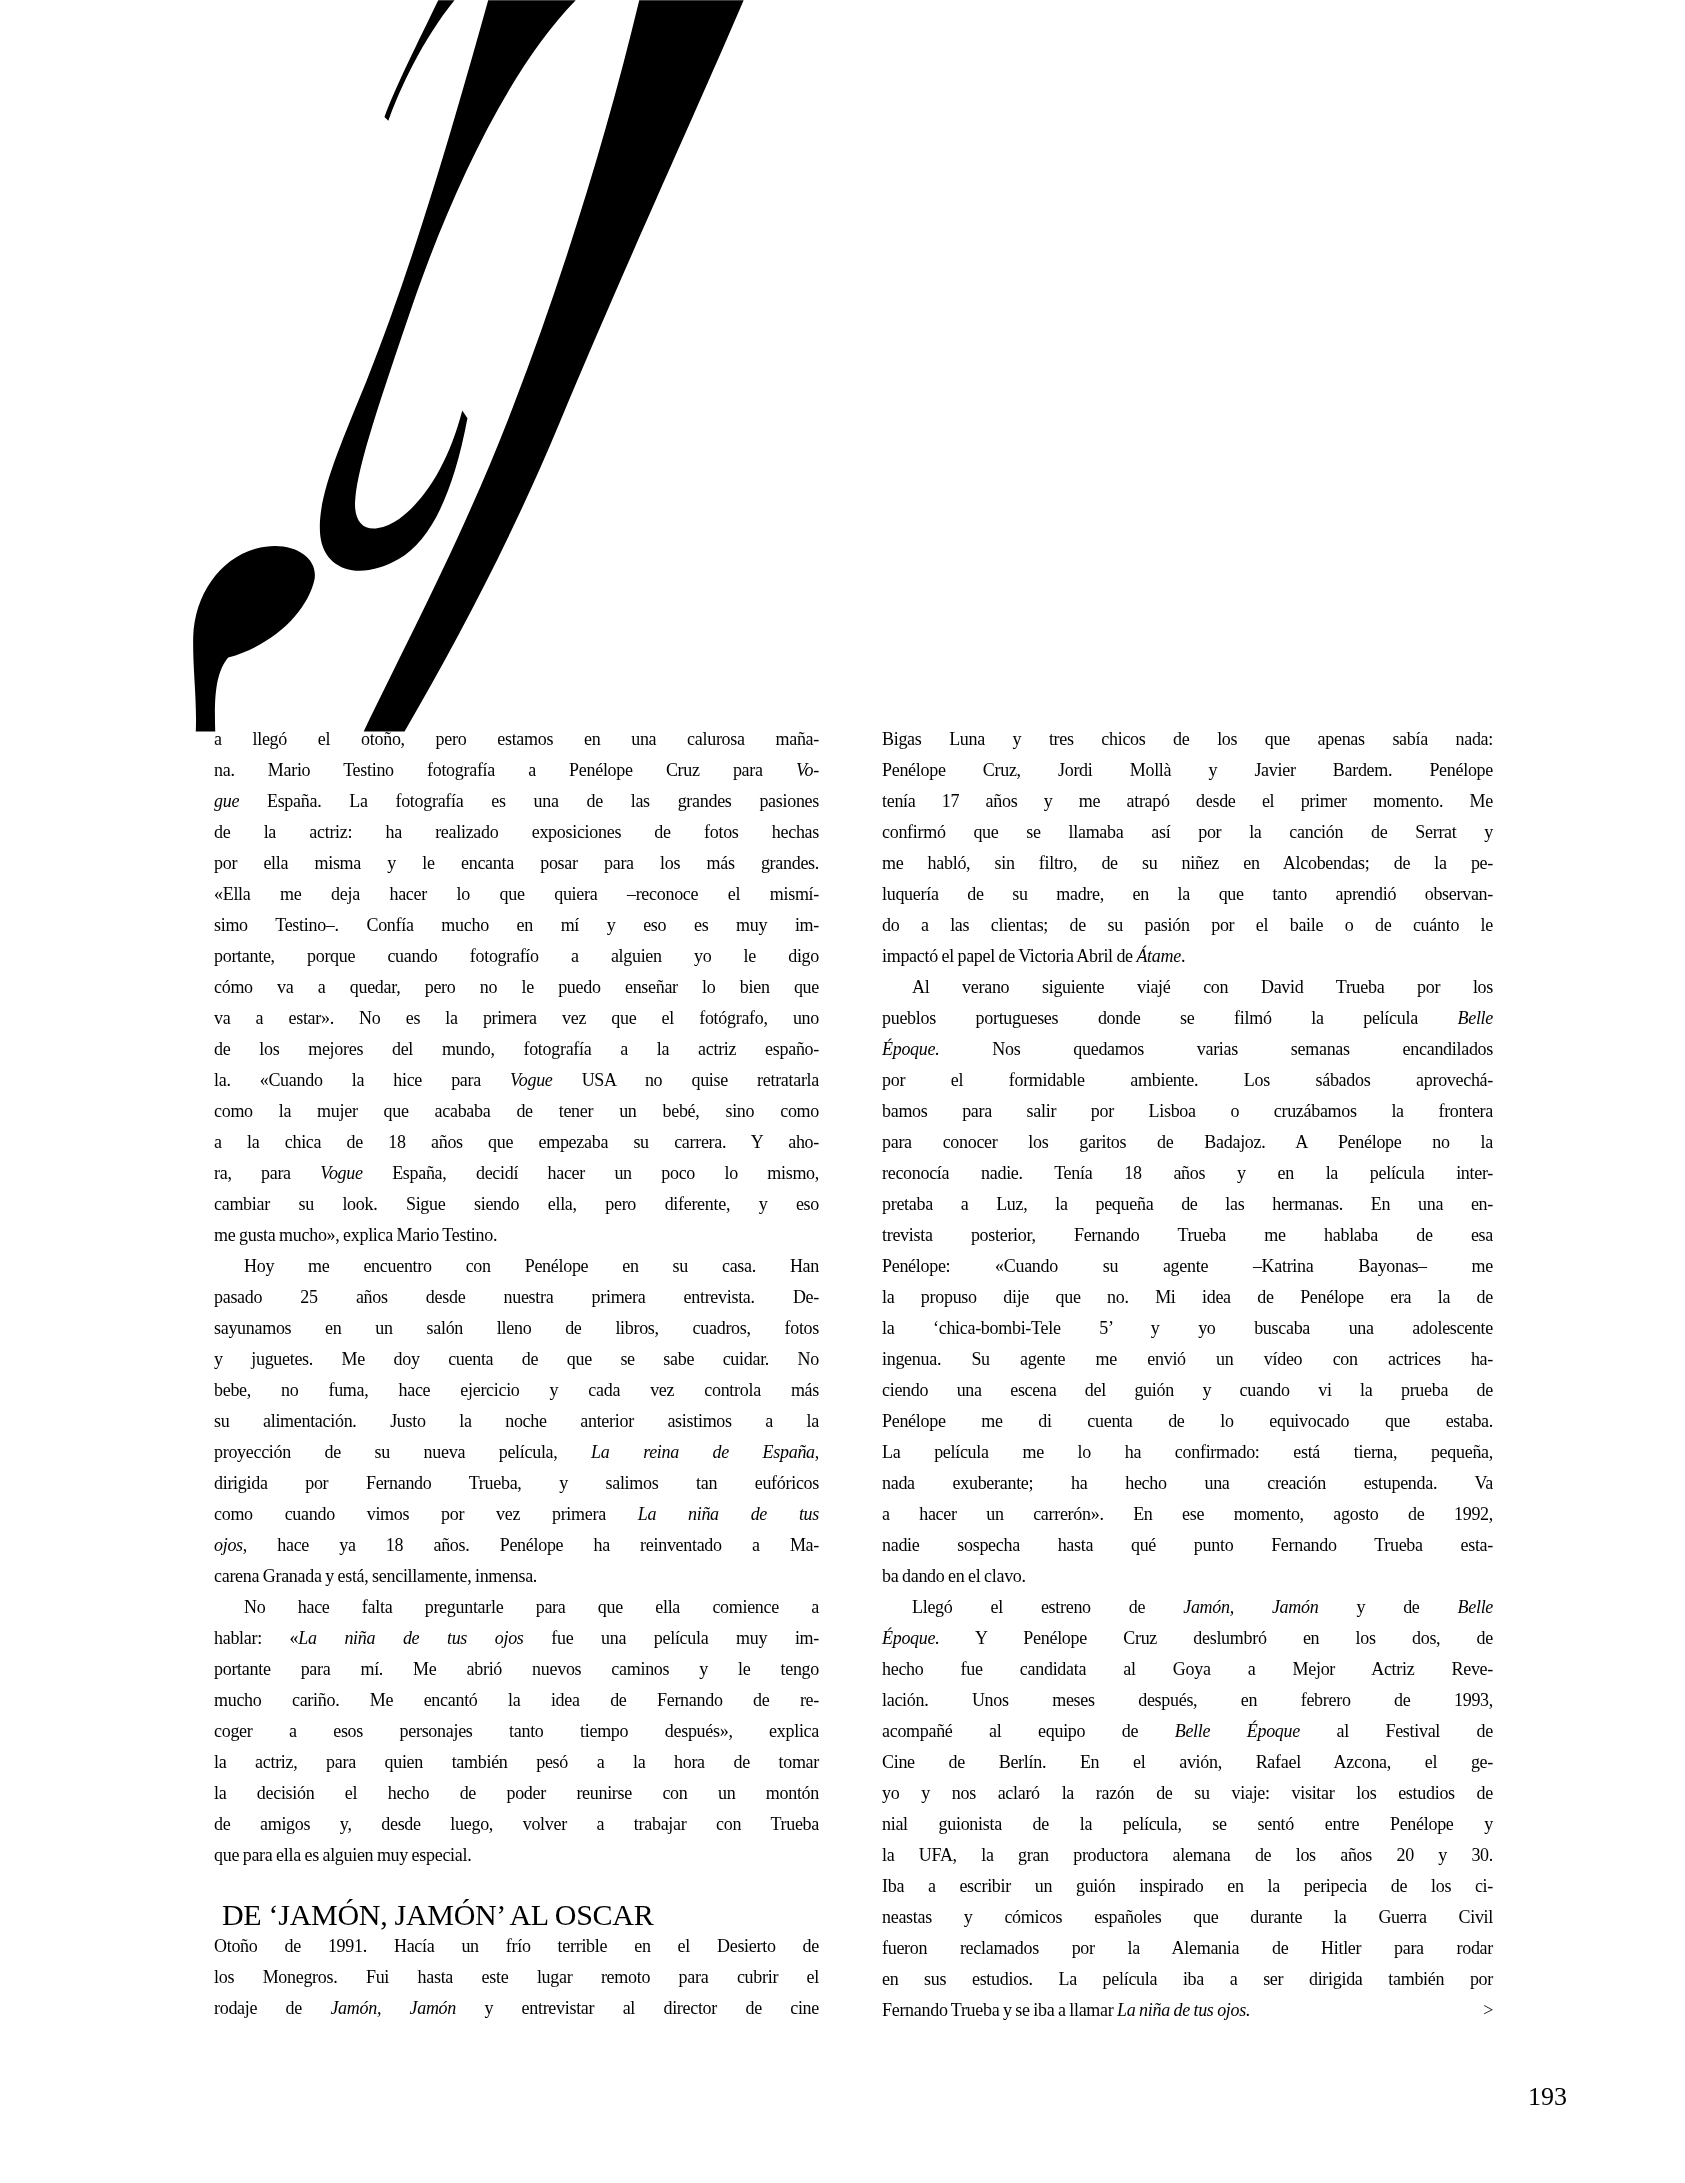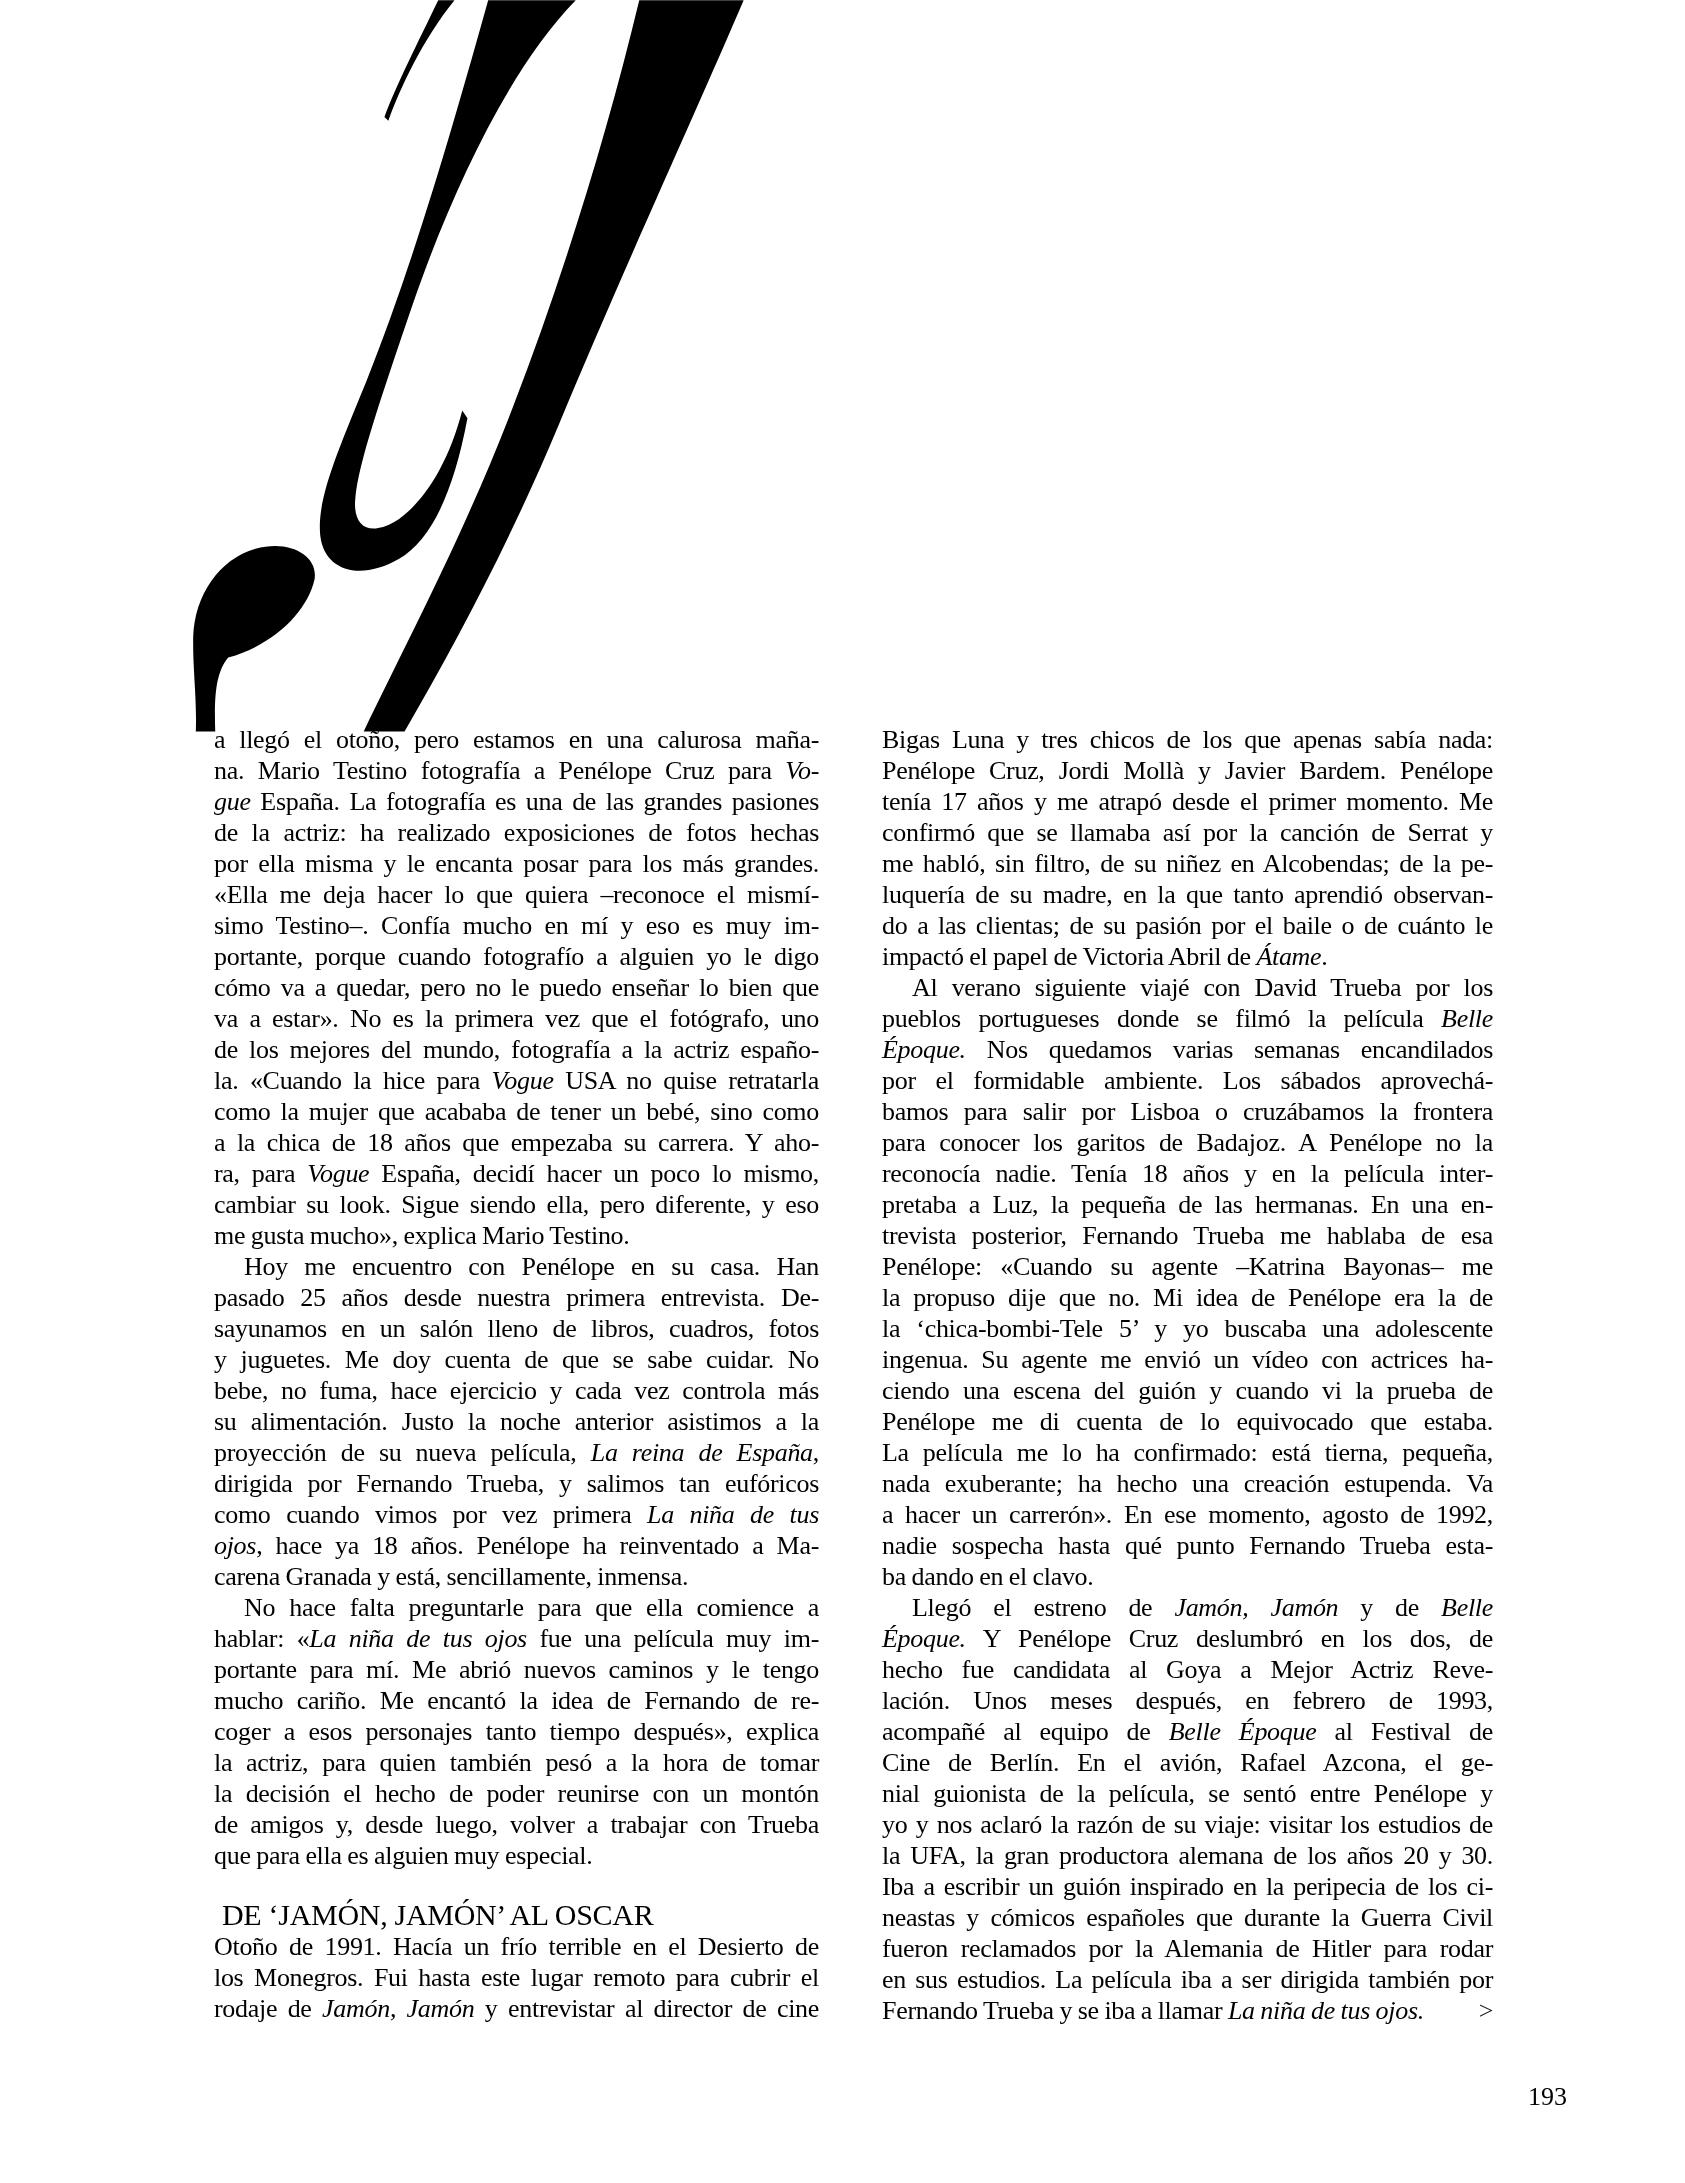--- a/index.html
+++ b/index.html
@@ -10,21 +10,21 @@
     overflow:hidden;
     font-family:"Liberation Serif", serif;
     color:#000000;
   }
   .dropcap{
     position:absolute;left:0;top:0;width:778px;height:733px;
   }
   .dropcap svg{display:block;width:778px;height:733px;}
   .col{
     position:absolute;
-    font-size:26px;
+    font-size:18px;
     letter-spacing:-0.3px;
     word-spacing:-0.6px;
   }
   .col-left-a{left:214px;top:724px;width:605px;}
   .col-left-b{left:214px;top:1931px;width:605px;}
   .col-right{left:867px;top:724px;width:611px;margin-left:15px;}
   .line{
     height:31px;
     line-height:31px;
     text-align:justify;
@@ -146,22 +146,22 @@
     <div class="line"><span>nada exuberante; ha hecho una creación estupenda. Va</span></div>
     <div class="line"><span>a hacer un carrerón». En ese momento, agosto de 1992,</span></div>
     <div class="line"><span>nadie sospecha hasta qué punto Fernando Trueba esta-</span></div>
     <div class="line end"><span>ba dando en el clavo.</span></div>
     <div class="line indent"><span>Llegó el estreno de </span><span class="it">Jamón, Jamón</span><span> y de </span><span class="it">Belle</span></div>
     <div class="line"><span class="it">Époque.</span><span> Y Penélope Cruz deslumbró en los dos, de</span></div>
     <div class="line"><span>hecho fue candidata al Goya a Mejor Actriz Reve-</span></div>
     <div class="line"><span>lación. Unos meses después, en febrero de 1993,</span></div>
     <div class="line"><span>acompañé al equipo de </span><span class="it">Belle Époque</span><span> al Festival de</span></div>
     <div class="line"><span>Cine de Berlín. En el avión, Rafael Azcona, el ge-</span></div>
+    <div class="line"><span>yo y nos aclaró la razón de su viaje: visitar los estudios de</span></div>
     <div class="line"><span>nial guionista de la película, se sentó entre Penélope y</span></div>
-    <div class="line"><span>yo y nos aclaró la razón de su viaje: visitar los estudios de</span></div>
     <div class="line"><span>la UFA, la gran productora alemana de los años 20 y 30.</span></div>
     <div class="line"><span>Iba a escribir un guión inspirado en la peripecia de los ci-</span></div>
     <div class="line"><span>neastas y cómicos españoles que durante la Guerra Civil</span></div>
     <div class="line"><span>fueron reclamados por la Alemania de Hitler para rodar</span></div>
     <div class="line"><span>en sus estudios. La película iba a ser dirigida también por</span></div>
     <div class="line end"><span>Fernando Trueba y se iba a llamar </span><span class="it">La niña de tus ojos.</span><span class="mark">&gt;</span></div>
   </div>
 
 <div class="folio">193</div>
 

